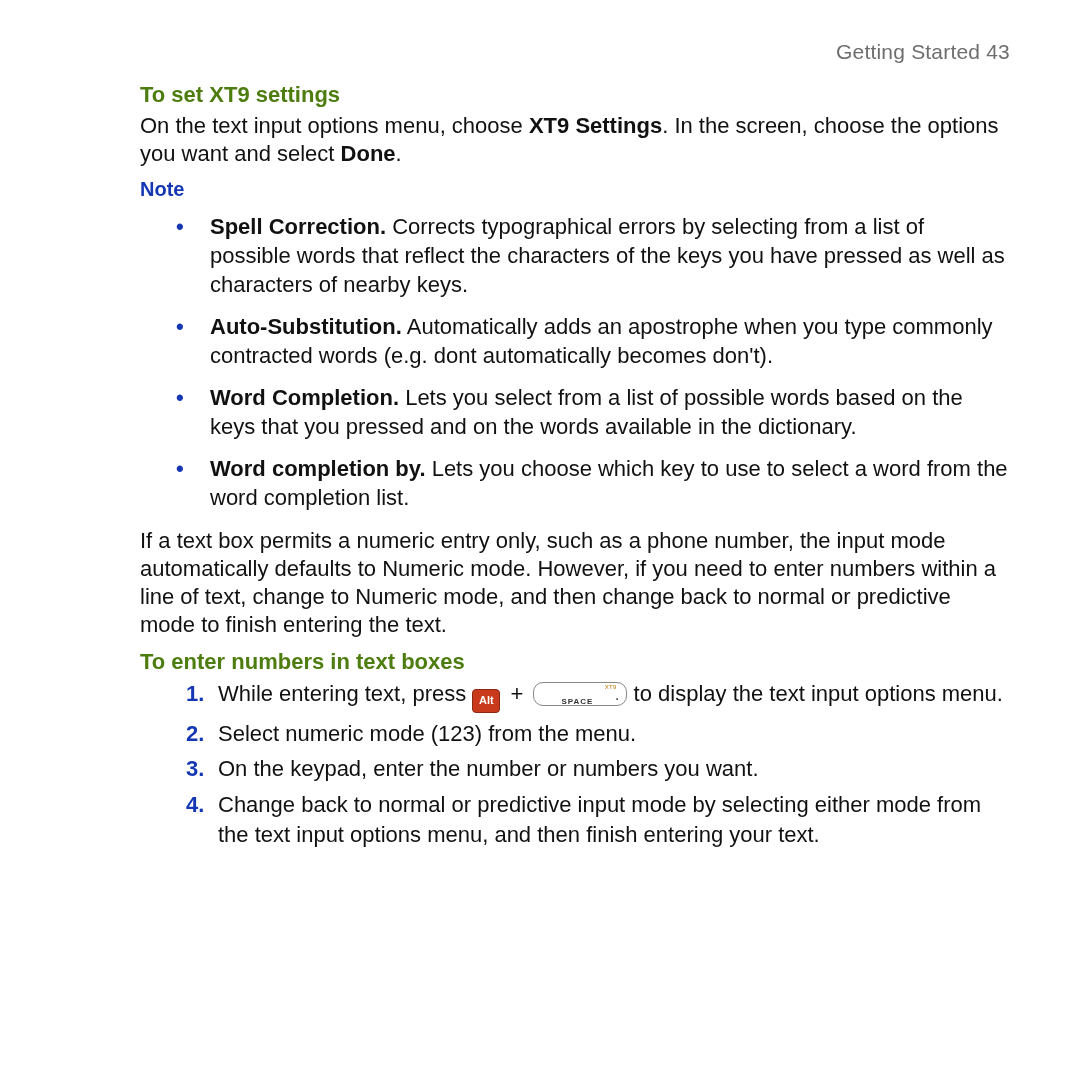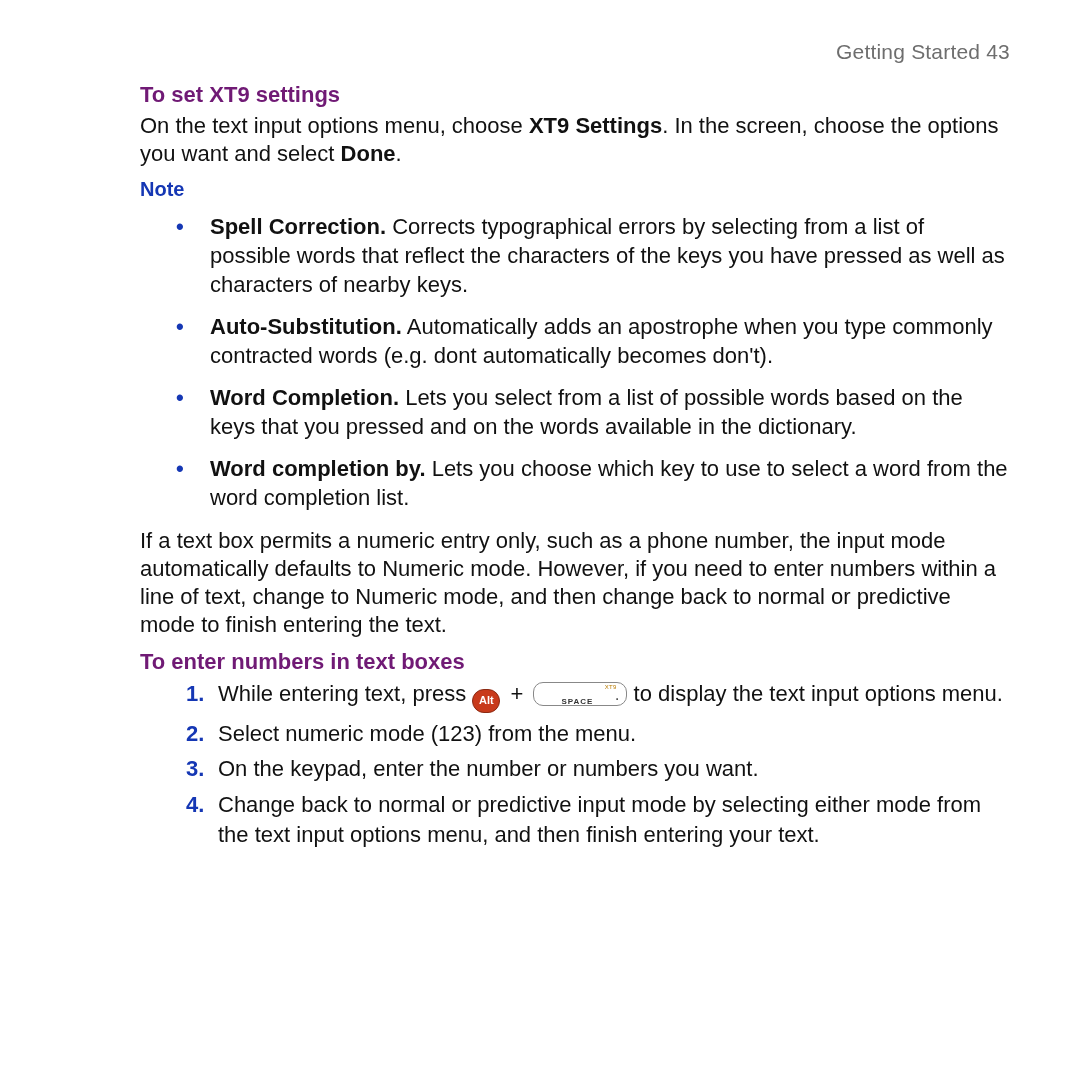--- a/index.html
+++ b/index.html
@@ -20,21 +20,21 @@
   }
   .running-head {
     text-align: right;
     font-size: 21px;
     color: #6e6e6e;
     margin-bottom: 18px;
     letter-spacing: 0.2px;
   }
   .running-head .num { margin-left: 6px; }
   .subhead-blue {
-    color: #701a75;
+    color: #4d7c0f;
     font-weight: 700;
     font-size: 22px;
     margin: 2px 0 4px 0;
   }
   .body-para {
     font-size: 22px;
     line-height: 1.28;
     margin: 0 0 10px 0;
   }
   .bold { font-weight: 700; }
@@ -106,21 +106,21 @@
     display: inline-flex;
     align-items: center;
     justify-content: center;
     width: 26px;
     height: 22px;
     background: #c83a1b;
     color: #fff;
     font-size: 11px;
     font-weight: 700;
     border: 1px solid #8b2a13;
-    border-radius: 12px;
+    border-radius: 4px;
     vertical-align: -3px;
     line-height: 1;
   }
   .key-space {
     display: inline-flex;
     flex-direction: column;
     align-items: center;
     justify-content: center;
     width: 92px;
     height: 22px;

